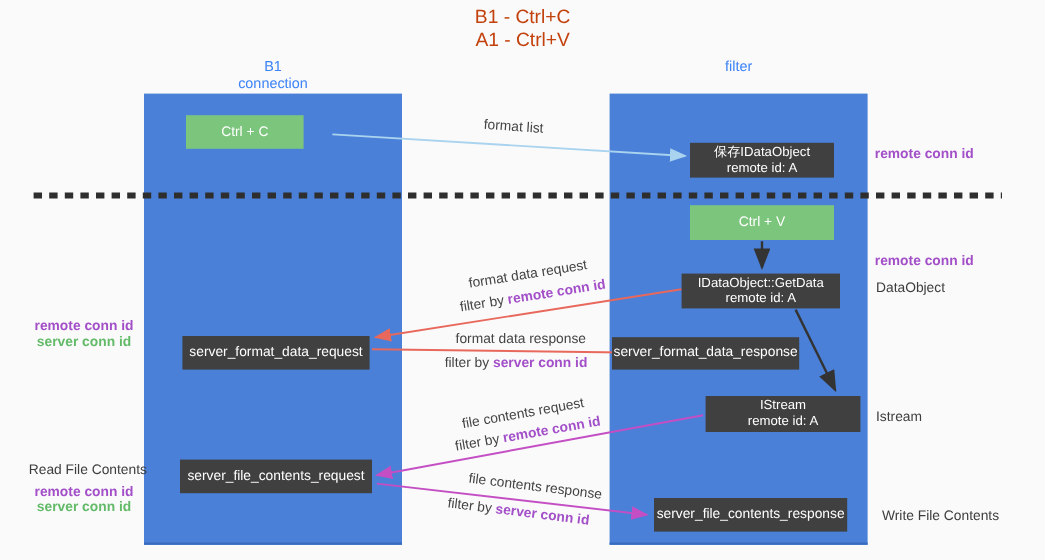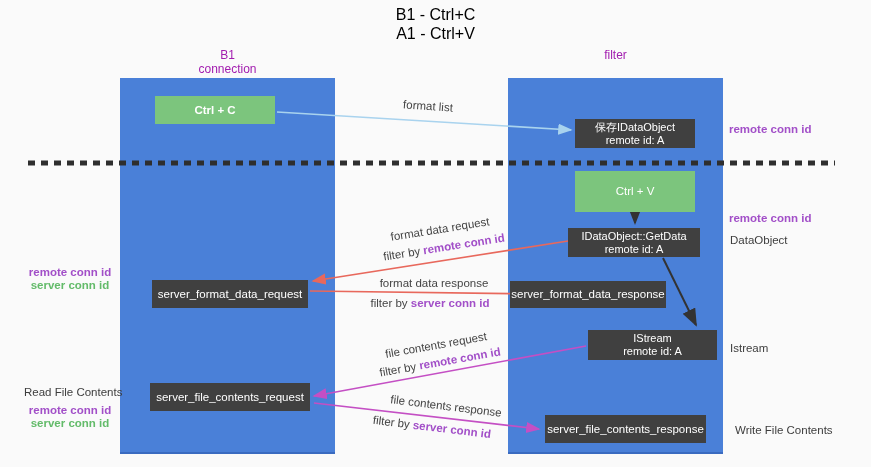--- a/index.html
+++ b/index.html
@@ -3,23 +3,23 @@
 <meta charset="utf-8">
 <style>
   html,body{margin:0;padding:0;background:#fafafa;}
   .stage{
     position:relative;width:871px;height:467px;overflow:hidden;
     background:#fafafa;
     font-family:"Liberation Sans","DejaVu Sans",sans-serif;
     color:#3d3d3d;
   }
   .title{position:absolute;top:5px;left:0;width:100%;text-align:center;
-    font-size:16px;line-height:19px;color:#000000;}
+    font-size:16px;line-height:19px;color:#c2410c;}
   .lane-header{position:absolute;top:48px;text-align:center;font-size:12px;
-    line-height:14px;color:#a21caf;}
+    line-height:14px;color:#3b82f6;}
   .lane-header.left{left:120px;width:215px;}
   .lane-header.right{left:508px;width:215px;}
   .lane{position:absolute;top:78px;width:215px;height:374px;background:#4a80d8;
     border-bottom:2px solid #3a6bc0;}
   .lane.left{left:120px;}
   .lane.right{left:508px;}
   svg.arrows{position:absolute;left:0;top:0;width:871px;height:467px;z-index:2;}
   .box{position:absolute;z-index:3;display:flex;flex-direction:column;
     align-items:center;justify-content:center;text-align:center;color:#fff;
     font-size:11.5px;line-height:13px;}
@@ -72,30 +72,30 @@
     <line x1="28" y1="163" x2="835" y2="163" stroke="#2e2e2e" stroke-width="5" stroke-dasharray="7 6"></line>
     <line x1="277" y1="112" x2="571" y2="130" stroke="#a9d3ee" stroke-width="1.6" marker-end="url(#m-blue)"></line>
     <line x1="635" y1="201" x2="635" y2="223" stroke="#333333" stroke-width="2" marker-end="url(#m-black)"></line>
     <line x1="663" y1="258" x2="696" y2="325" stroke="#333333" stroke-width="2" marker-end="url(#m-black)"></line>
     <line x1="568" y1="241" x2="313" y2="281" stroke="#e8685c" stroke-width="1.6" marker-end="url(#m-red)"></line>
     <line x1="310" y1="291" x2="535" y2="294" stroke="#e8685c" stroke-width="1.6" marker-end="url(#m-red)"></line>
     <line x1="586" y1="346" x2="314" y2="396" stroke="#c44fc4" stroke-width="1.6" marker-end="url(#m-magenta)"></line>
     <line x1="314" y1="403" x2="539" y2="429" stroke="#c44fc4" stroke-width="1.6" marker-end="url(#m-magenta)"></line>
   </svg>
 
-  <div class="box green" style="left:155px;top:96px;width:120px;height:28px;font-weight:bold;">
+  <div class="box green" style="left:155px;top:96px;width:98px;height:28px;">
     <div>Ctrl + C</div>
   </div>
 
   <div class="box orange" style="left:575px;top:119px;width:120px;height:29px;font-size:11px;">
     <div>保存IDataObject</div>
     <div>remote id: A</div>
   </div>
 
-  <div class="box green" style="left:575px;top:171px;width:120px;height:41px;">
+  <div class="box green" style="left:575px;top:171px;width:120px;height:29px;">
     <div>Ctrl + V</div>
   </div>
 
   <div class="box orange" style="left:568px;top:228px;width:132px;height:29px;font-size:11px;align-items:center;">
     <div>IDataObject::GetData</div>
     <div>remote id: A</div>
   </div>
 
   <div class="box orange" style="left:152px;top:268px;width:156px;height:28px;margin-top:12px;">
     <div>server_format_data_request</div>

